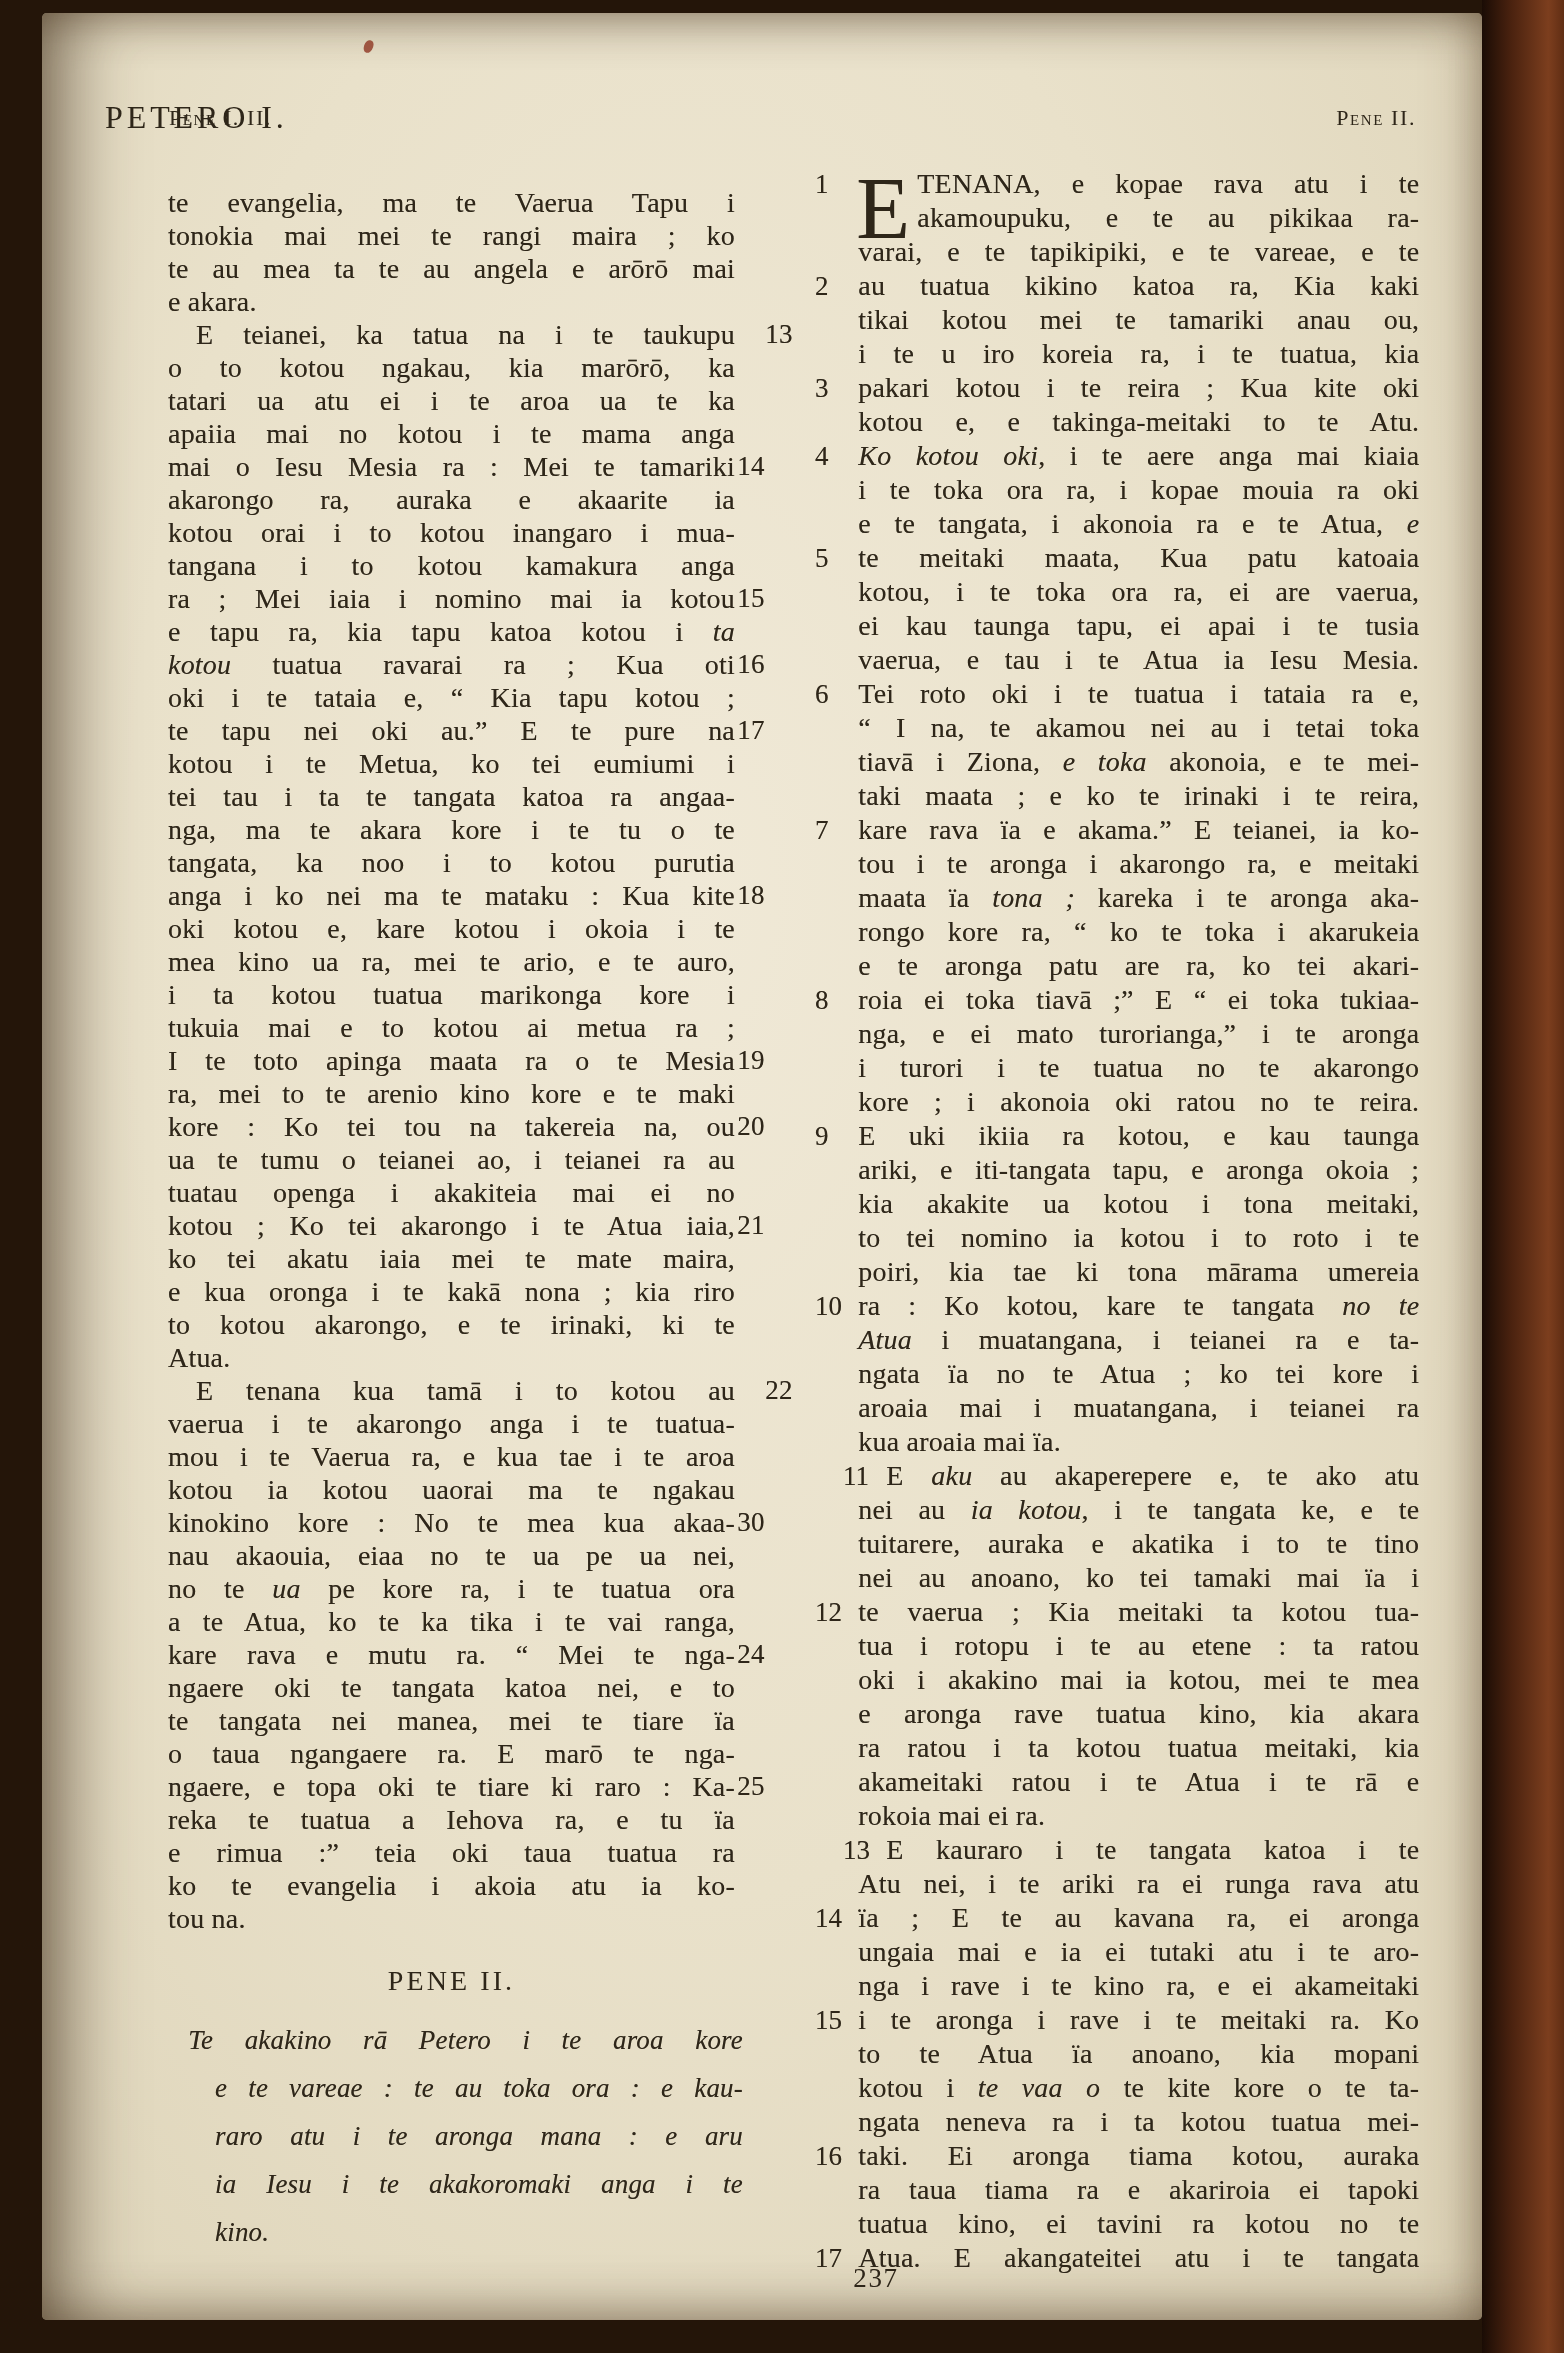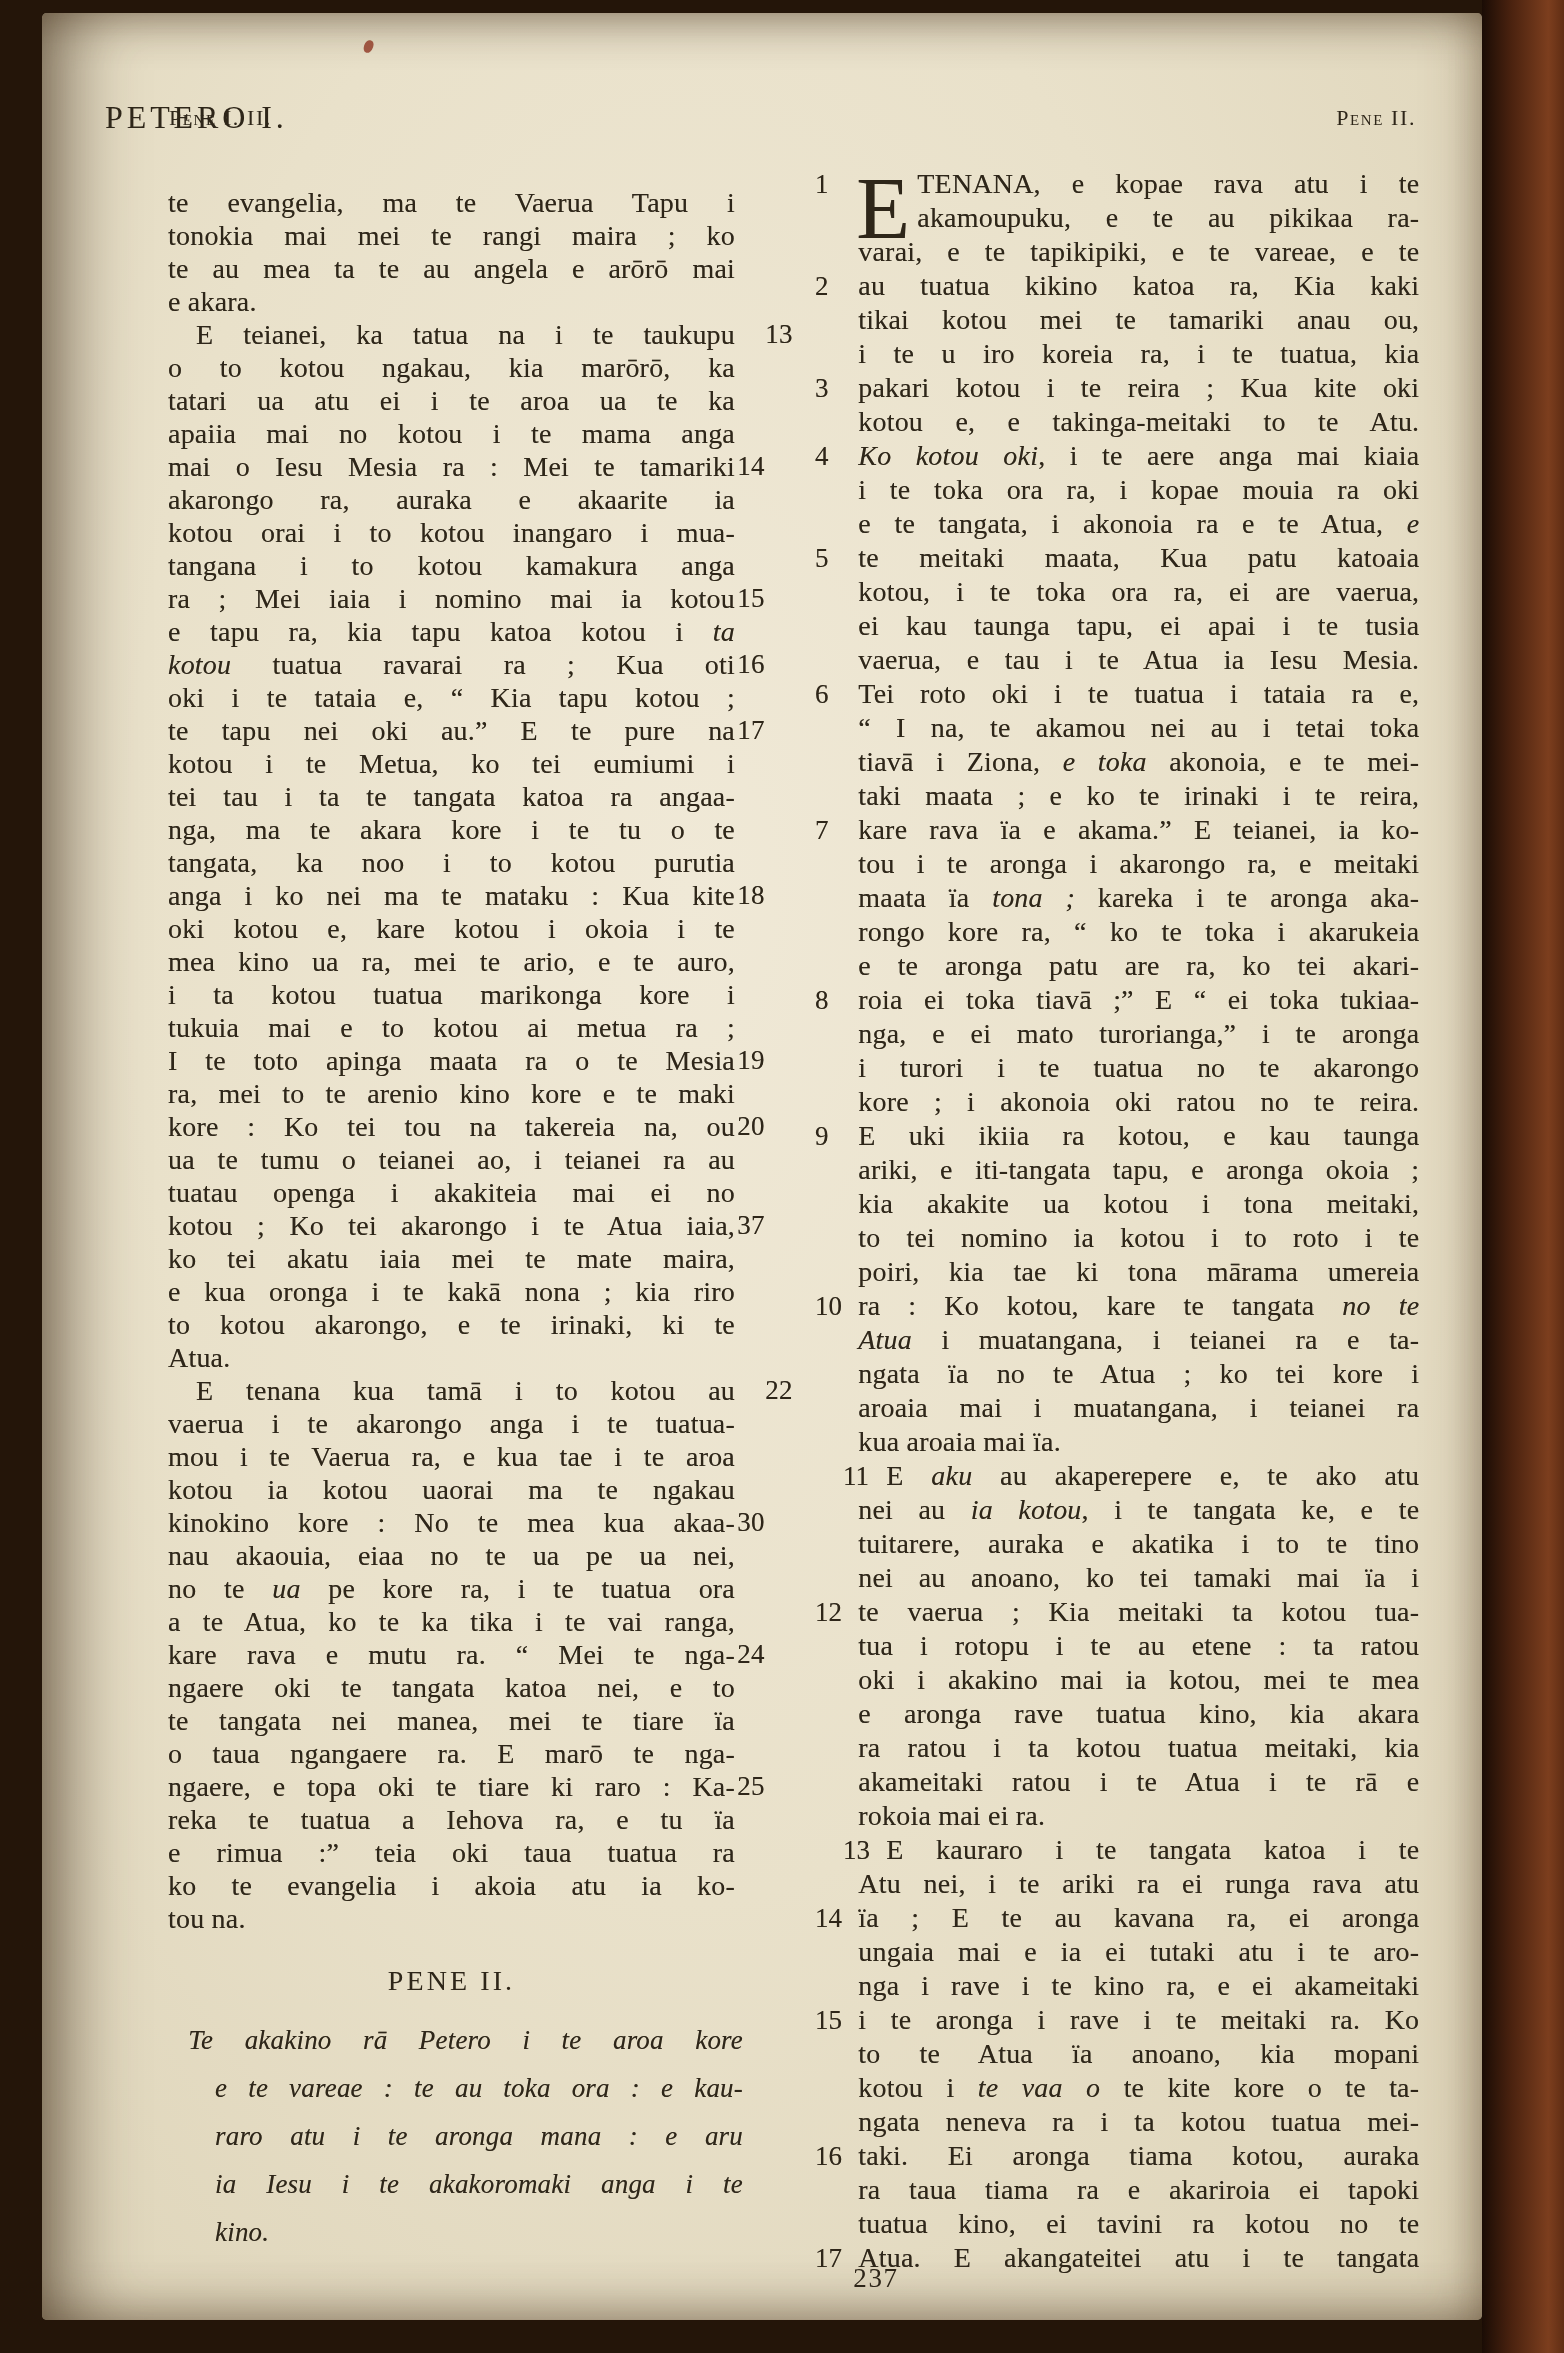--- a/index.html
+++ b/index.html
@@ -116,21 +116,21 @@
         <div class="line"><span class="verse">18</span><span class="txt">anga i ko nei ma te mataku : Kua kite</span></div>
         <div class="line"><span class="txt">oki kotou e, kare kotou i okoia i te</span></div>
         <div class="line"><span class="txt">mea kino ua ra, mei te ario, e te auro,</span></div>
         <div class="line"><span class="txt">i ta kotou tuatua marikonga kore i</span></div>
         <div class="line"><span class="txt">tukuia mai e to kotou ai metua ra ;</span></div>
         <div class="line"><span class="verse">19</span><span class="txt">I te toto apinga maata ra o te Mesia</span></div>
         <div class="line"><span class="txt">ra, mei to te arenio kino kore e te maki</span></div>
         <div class="line"><span class="verse">20</span><span class="txt">kore : Ko tei tou na takereia na, ou</span></div>
         <div class="line"><span class="txt">ua te tumu o teianei ao, i teianei ra au</span></div>
         <div class="line"><span class="txt">tuatau openga i akakiteia mai ei no</span></div>
-        <div class="line"><span class="verse">37</span><span class="txt">kotou ; Ko tei akarongo i te Atua iaia,</span></div>
+        <div class="line"><span class="verse">21</span><span class="txt">kotou ; Ko tei akarongo i te Atua iaia,</span></div>
         <div class="line"><span class="txt">ko tei akatu iaia mei te mate maira,</span></div>
         <div class="line"><span class="txt">e kua oronga i te kakā nona ; kia riro</span></div>
         <div class="line"><span class="txt">to kotou akarongo, e te irinaki, ki te</span></div>
         <div class="line par-end"><span class="txt">Atua.</span></div>
         <div class="line indent"><span class="verse">22</span><span class="txt">E tenana kua tamā i to kotou au</span></div>
         <div class="line"><span class="txt">vaerua i te akarongo anga i te tuatua-</span></div>
         <div class="line"><span class="txt">mou i te Vaerua ra, e kua tae i te aroa</span></div>
         <div class="line"><span class="txt">kotou ia kotou uaorai ma te ngakau</span></div>
         <div class="line"><span class="verse">30</span><span class="txt">kinokino kore : No te mea kua akaa-</span></div>
         <div class="line"><span class="txt">nau akaouia, eiaa no te ua pe ua nei,</span></div>

